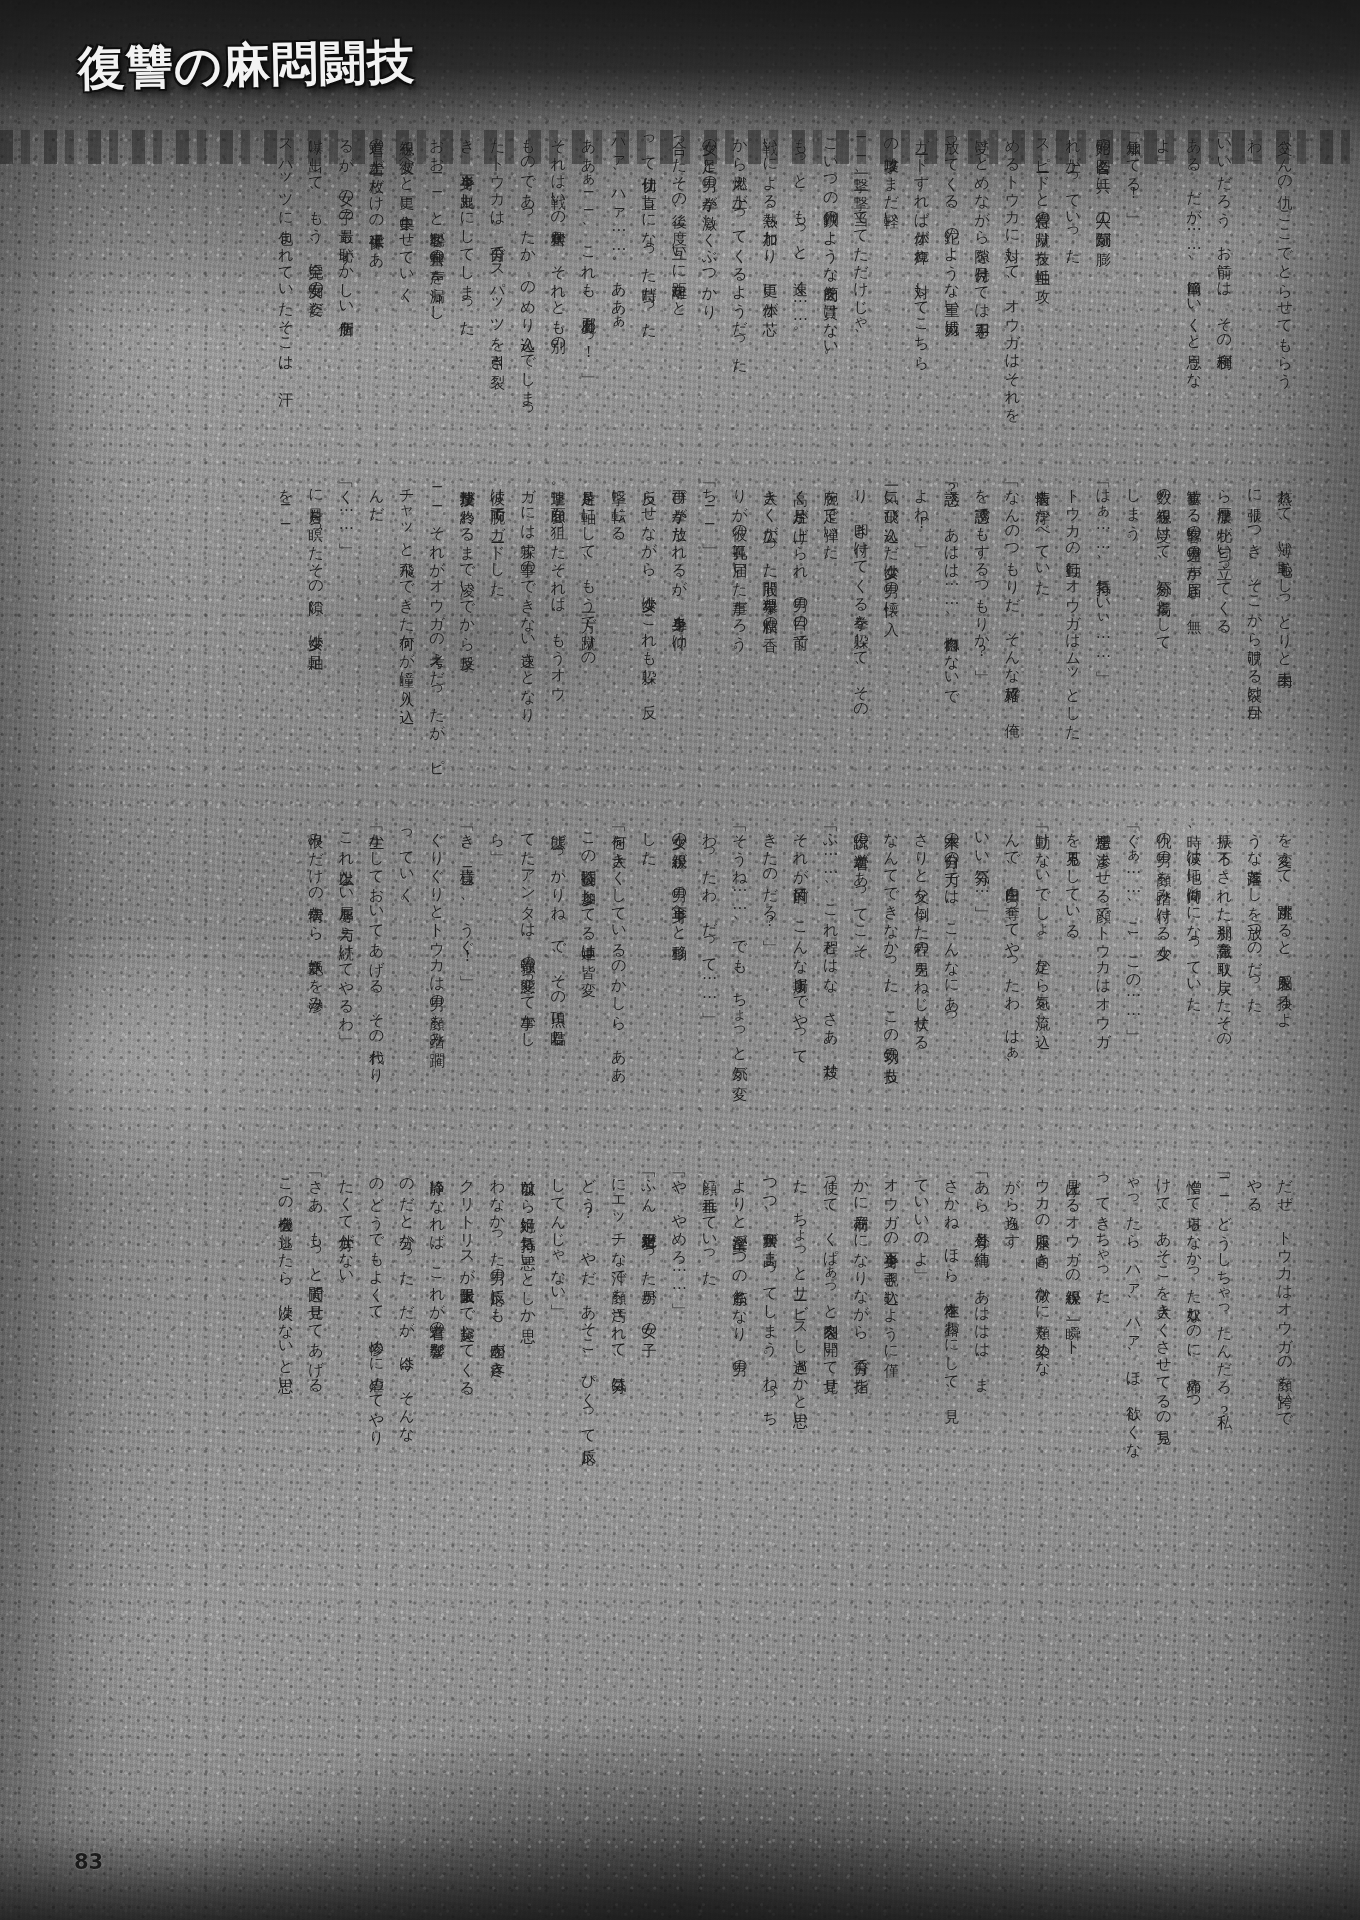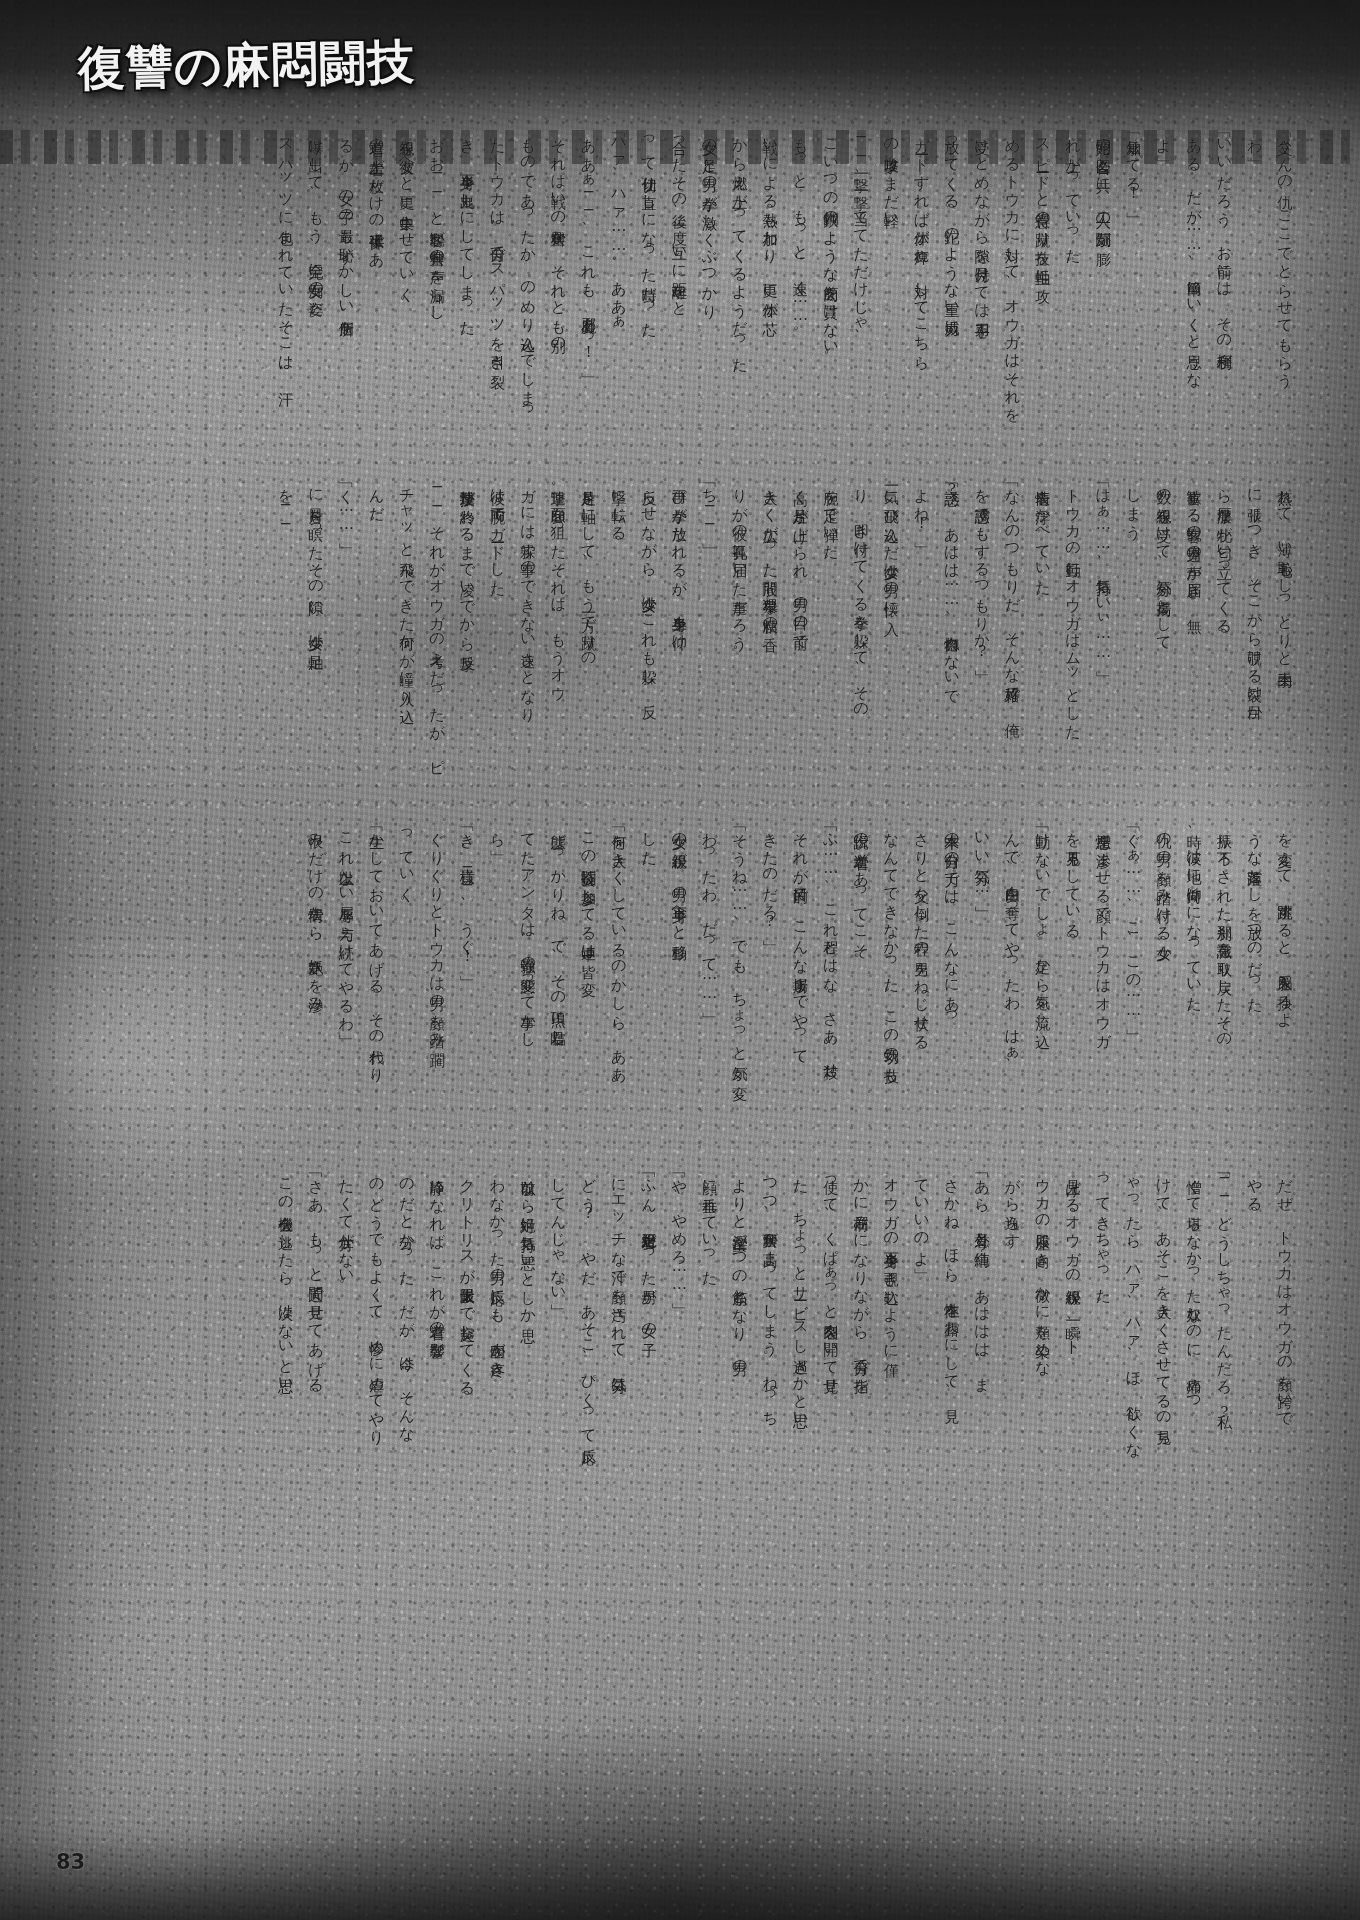--- a/index.html
+++ b/index.html
@@ -102,21 +102,21 @@
     white-space:pre-wrap;
     text-shadow:0 0 1px rgba(255,255,255,.28);
   }
   
   #band1{right:60px;  top:128px;  height:330px; width:1240px;}
   #band2{right:60px;  top:478px;  height:330px; width:1240px;}
   #band3{right:60px;  top:822px;  height:330px; width:1240px;}
   #band4{right:60px;  top:1168px; height:330px; width:1240px;}
 
   .pagenum{
-    position:absolute;left:56px;bottom:46px;
+    position:absolute;left:74px;bottom:46px;
     font-family:"DejaVu Sans", sans-serif;
     font-size:21px;color:#1b1b1b;font-weight:bold;
     text-shadow:0 0 2px rgba(255,255,255,.4);
   }
 </style>
 </head>
 <body>
 
 <div id="page">
 

